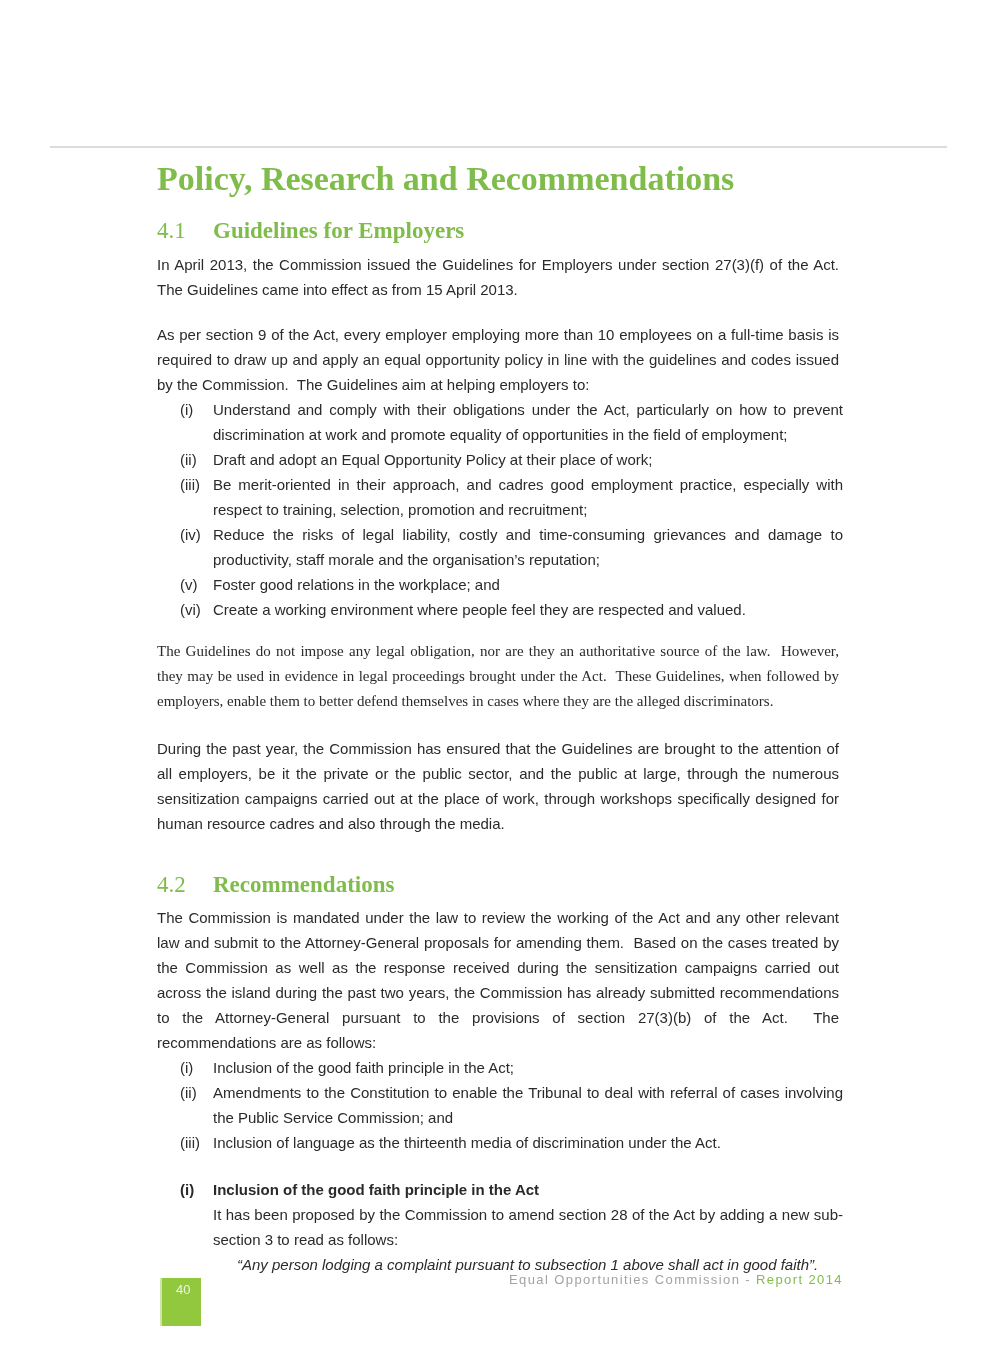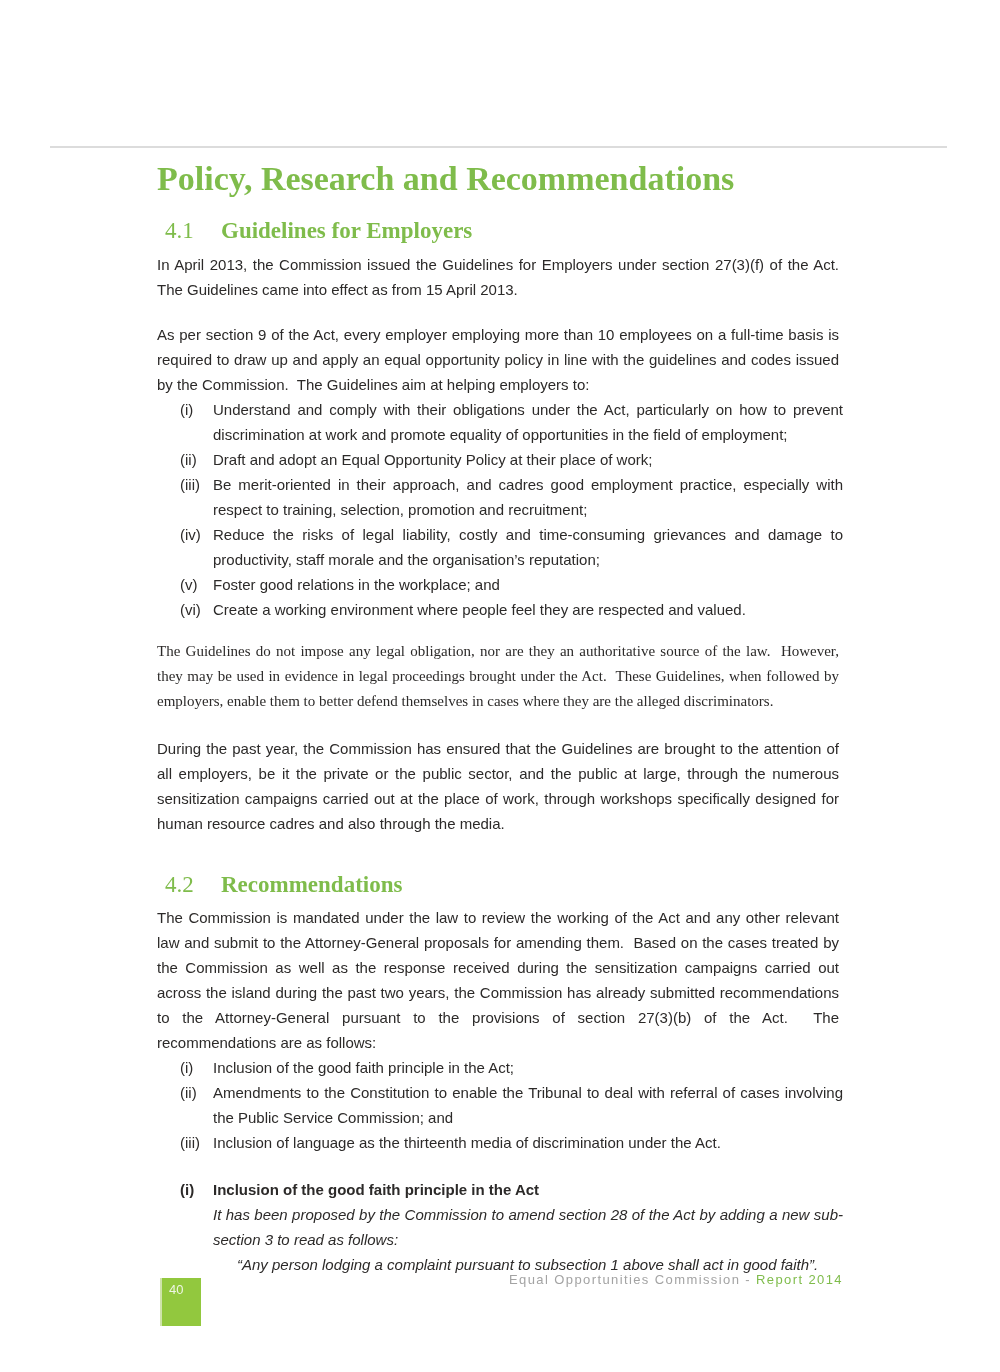--- a/index.html
+++ b/index.html
@@ -26,21 +26,20 @@
     font-weight:bold;
     font-size:34px; line-height:42px;
     color:var(--accent-green, #7fbc4b);
   }
   .sec-head {
     display:flex;
     font-family:"Liberation Serif", serif;
     font-size:23px; line-height:30px;
     color:var(--accent-green, #7fbc4b);
     margin-top:16px;
-    margin-left:8px;
   }
   .sec-head .sec-num { width:56px; flex-shrink:0; font-weight:normal; }
   .sec-head .sec-title { font-weight:bold; }
   .para {
     margin:20px 4px 0 0;
     font-size:15px; line-height:25px;
     text-align:justify;
     white-space:pre-wrap;
   }
   .para.first { margin-top:6px; }
@@ -49,21 +48,21 @@
   .roman-item .li-num { margin-left:23px; width:33px; flex-shrink:0; }
   .roman-item .li-text { flex:1; text-align:justify; white-space:pre-wrap; }
   .sec-head.second { margin-top:34px; }
   .para.after-head { margin-top:5px; }
   .sub-point { margin-top:22px; }
   .sub-point-head { display:flex; font-size:15px; line-height:25px; font-weight:bold; }
   .sub-point-head .li-num { margin-left:23px; width:33px; flex-shrink:0; }
   .sub-point-body {
     margin-left:56px;
     font-size:15px; line-height:25px;
-    text-align:justify; white-space:pre-wrap;font-style:italic;
+    text-align:justify; white-space:pre-wrap;
   }
   .sub-point-quote {
     margin-left:80px;
     font-size:15px; line-height:25px;
     font-style:italic;
   }
   .footer-right {
     position:absolute; top:1272px; right:157px;
     font-size:13px; letter-spacing:1.4px;
     color:var(--footer-gray, #a3a3a3);
@@ -72,21 +71,21 @@
   }
   .footer-right .report-green { color:var(--accent-green, #9ccb63); }
   .page-num-box {
     position:absolute; left:160px; top:1278px;
     width:41px; height:48px;
     background:var(--page-box-green, #92c83e);
     border-left:2px solid #cfe3ab;
     box-sizing:border-box;
     color:#eef5e4;
     font-size:13px;
-    padding:4px 0 0 7px;
+    padding:4px 0 0 14px;
   }
 </style>
 </head>
 <body>
 
 <div class="page">
 
   <div class="top-rule"></div>
 
   <div class="content">

